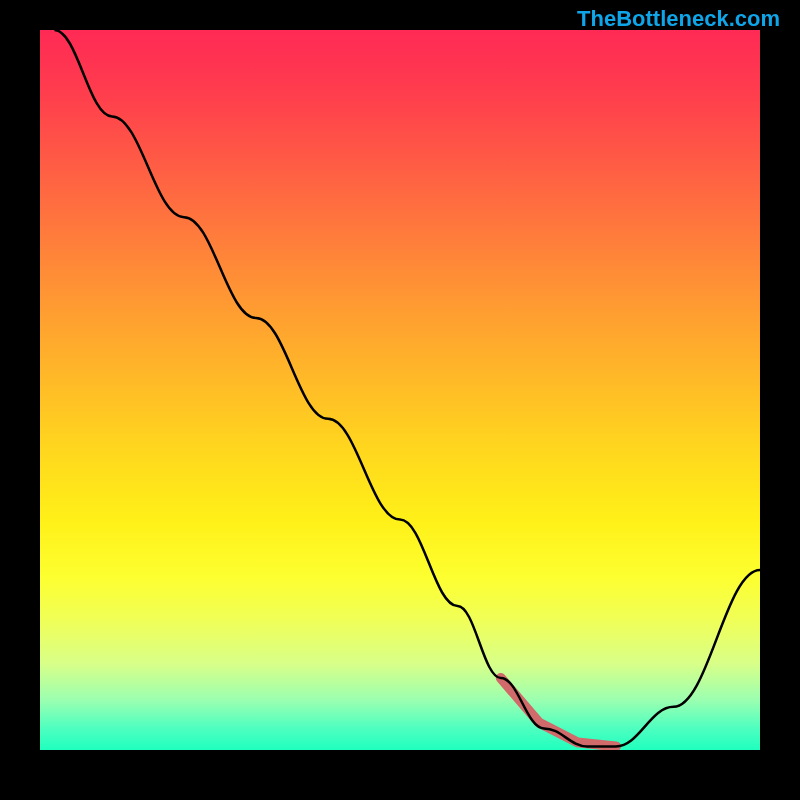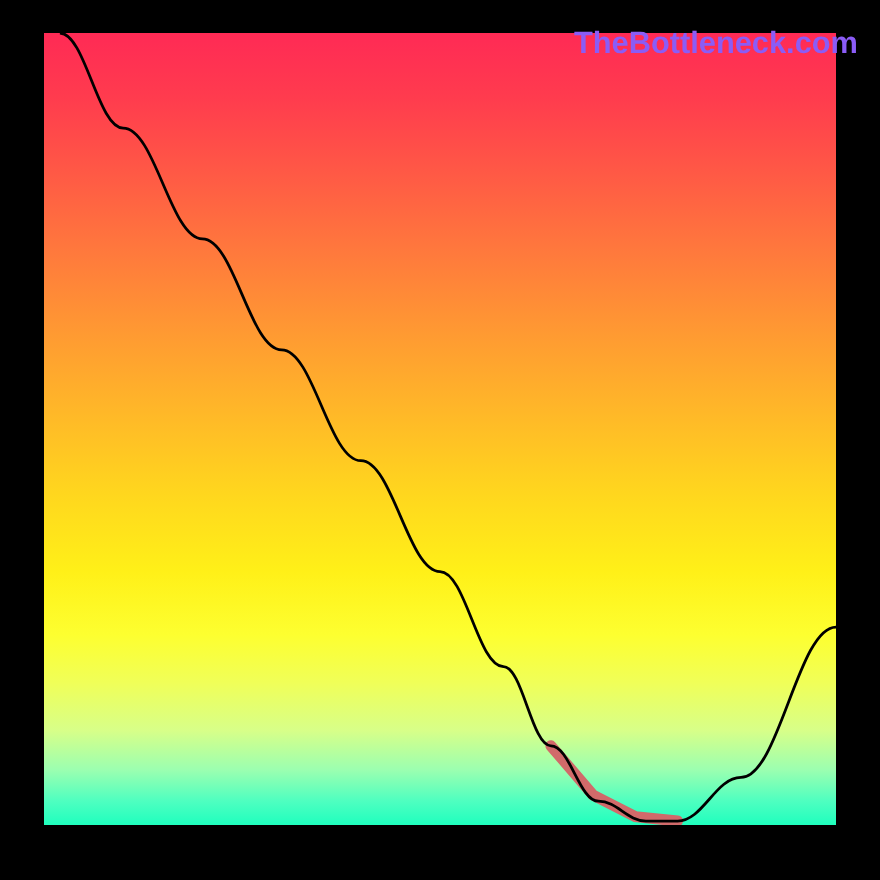--- a/index.html
+++ b/index.html
@@ -5,24 +5,24 @@
   * { margin: 0; padding: 0; box-sizing: border-box; }
   body {
     width: 800px;
     height: 800px;
     background: #000;
     position: relative;
     font-family: Arial, sans-serif;
   }
   .watermark {
     position: absolute;
-    top: 23px;
+    top: 6px;
     right: 20px;
-    color: #8b5cf6;
-    font-size: 28px;
+    color: #0ea5e9;
+    font-size: 22px;
     font-weight: bold;
     z-index: 10;
   }
   .plot-area {
     position: absolute;
     left: 40px;
     top: 30px;
     width: 720px;
     height: 720px;
     background: linear-gradient(to bottom,

